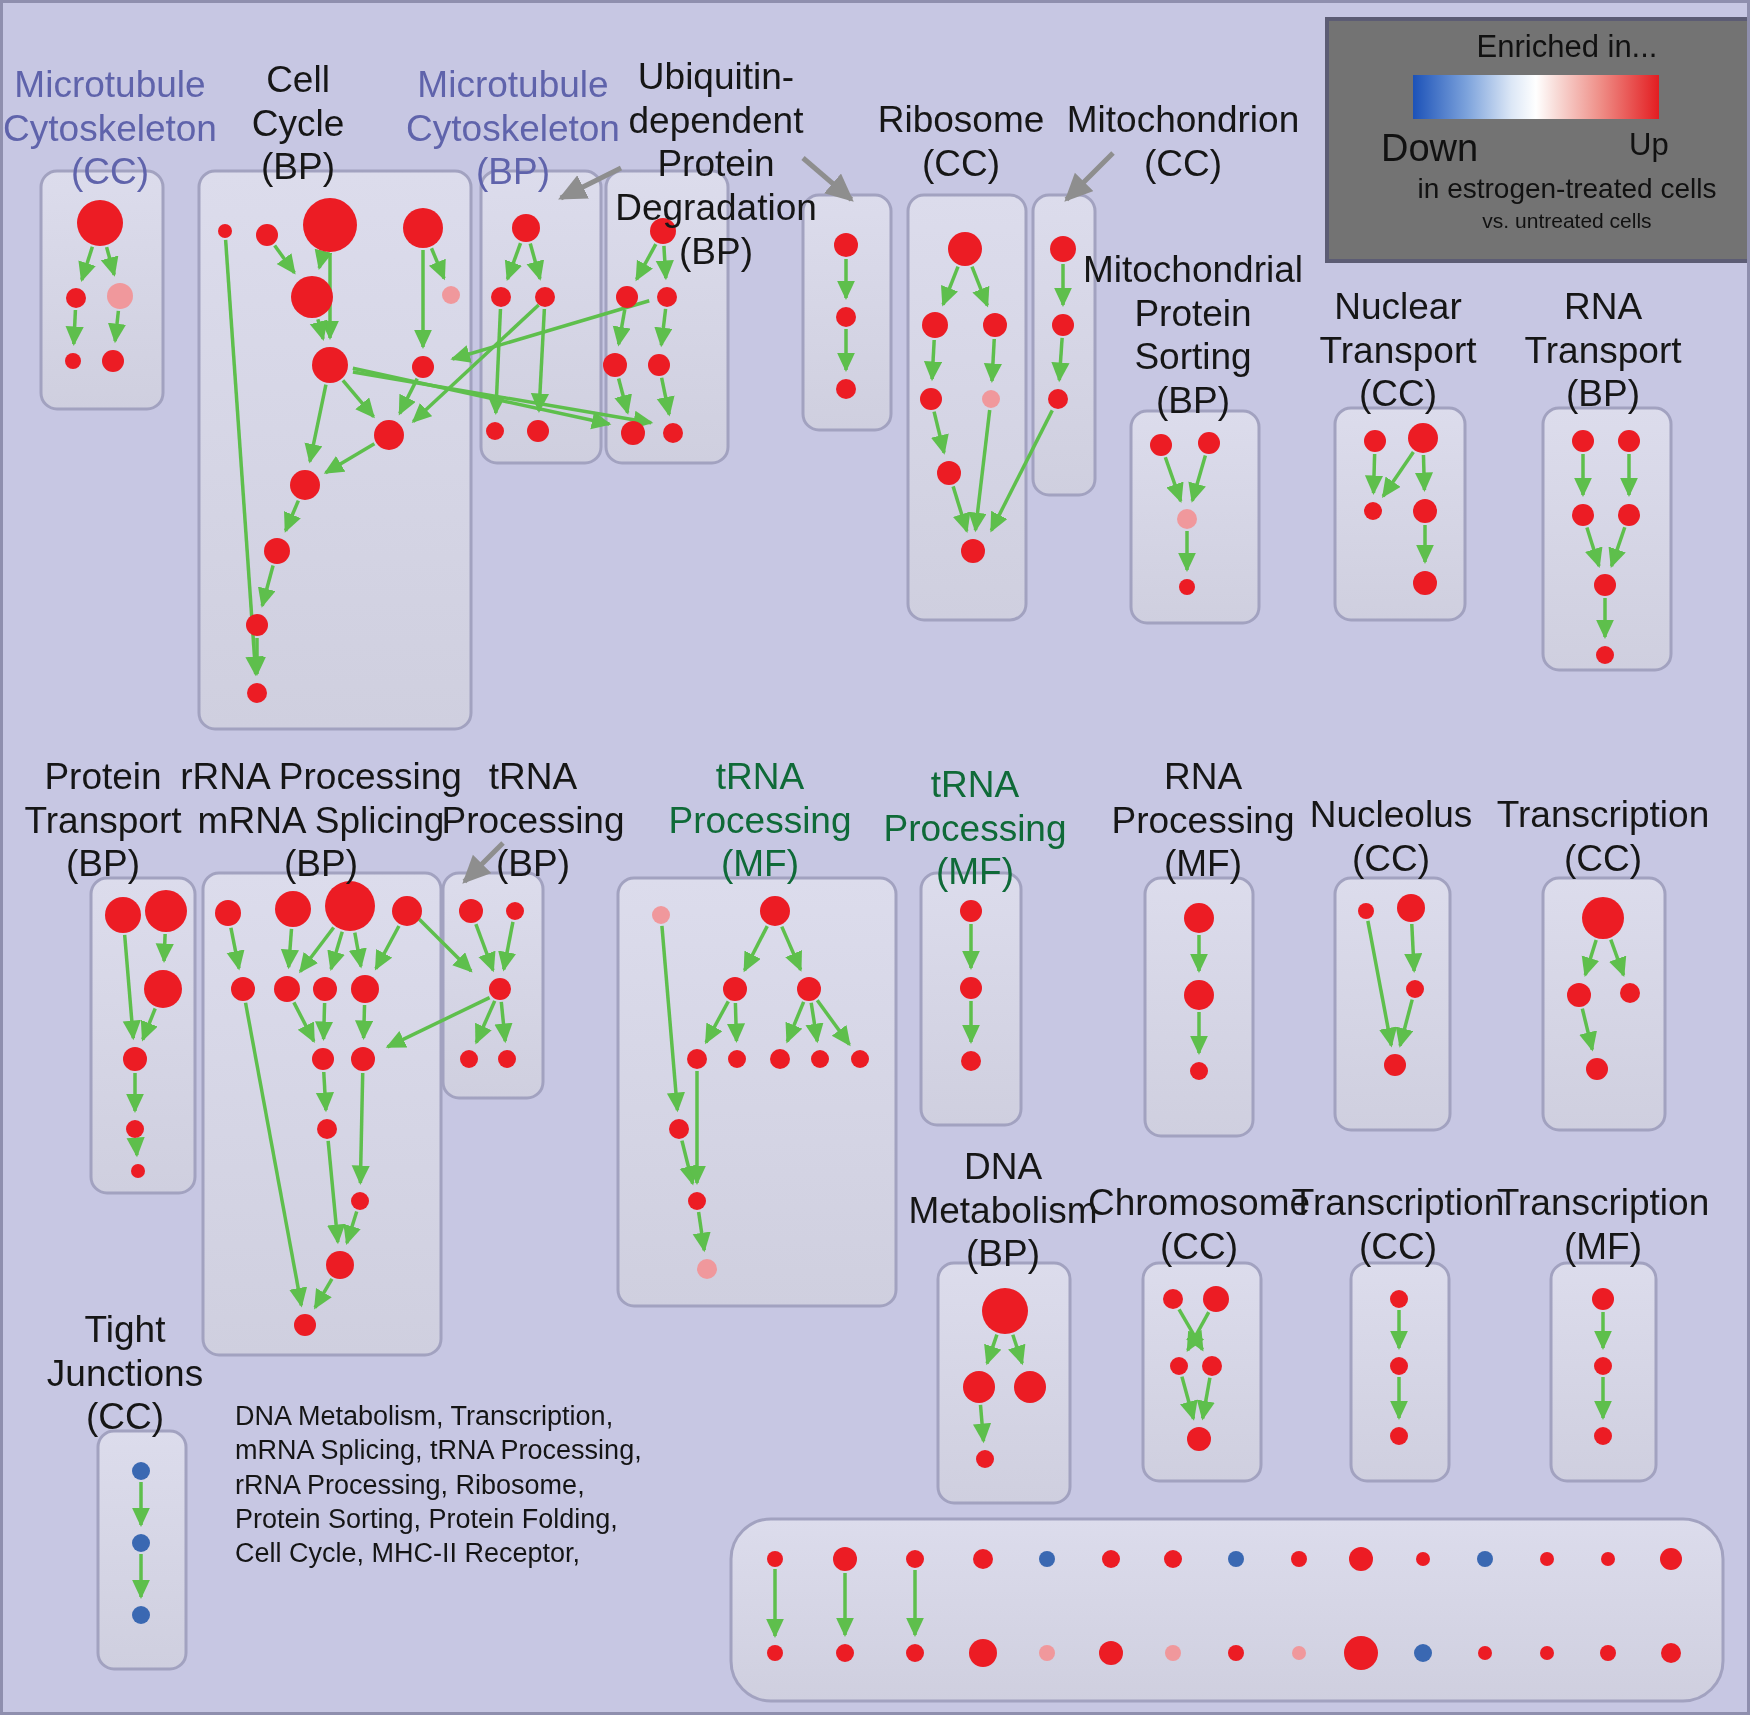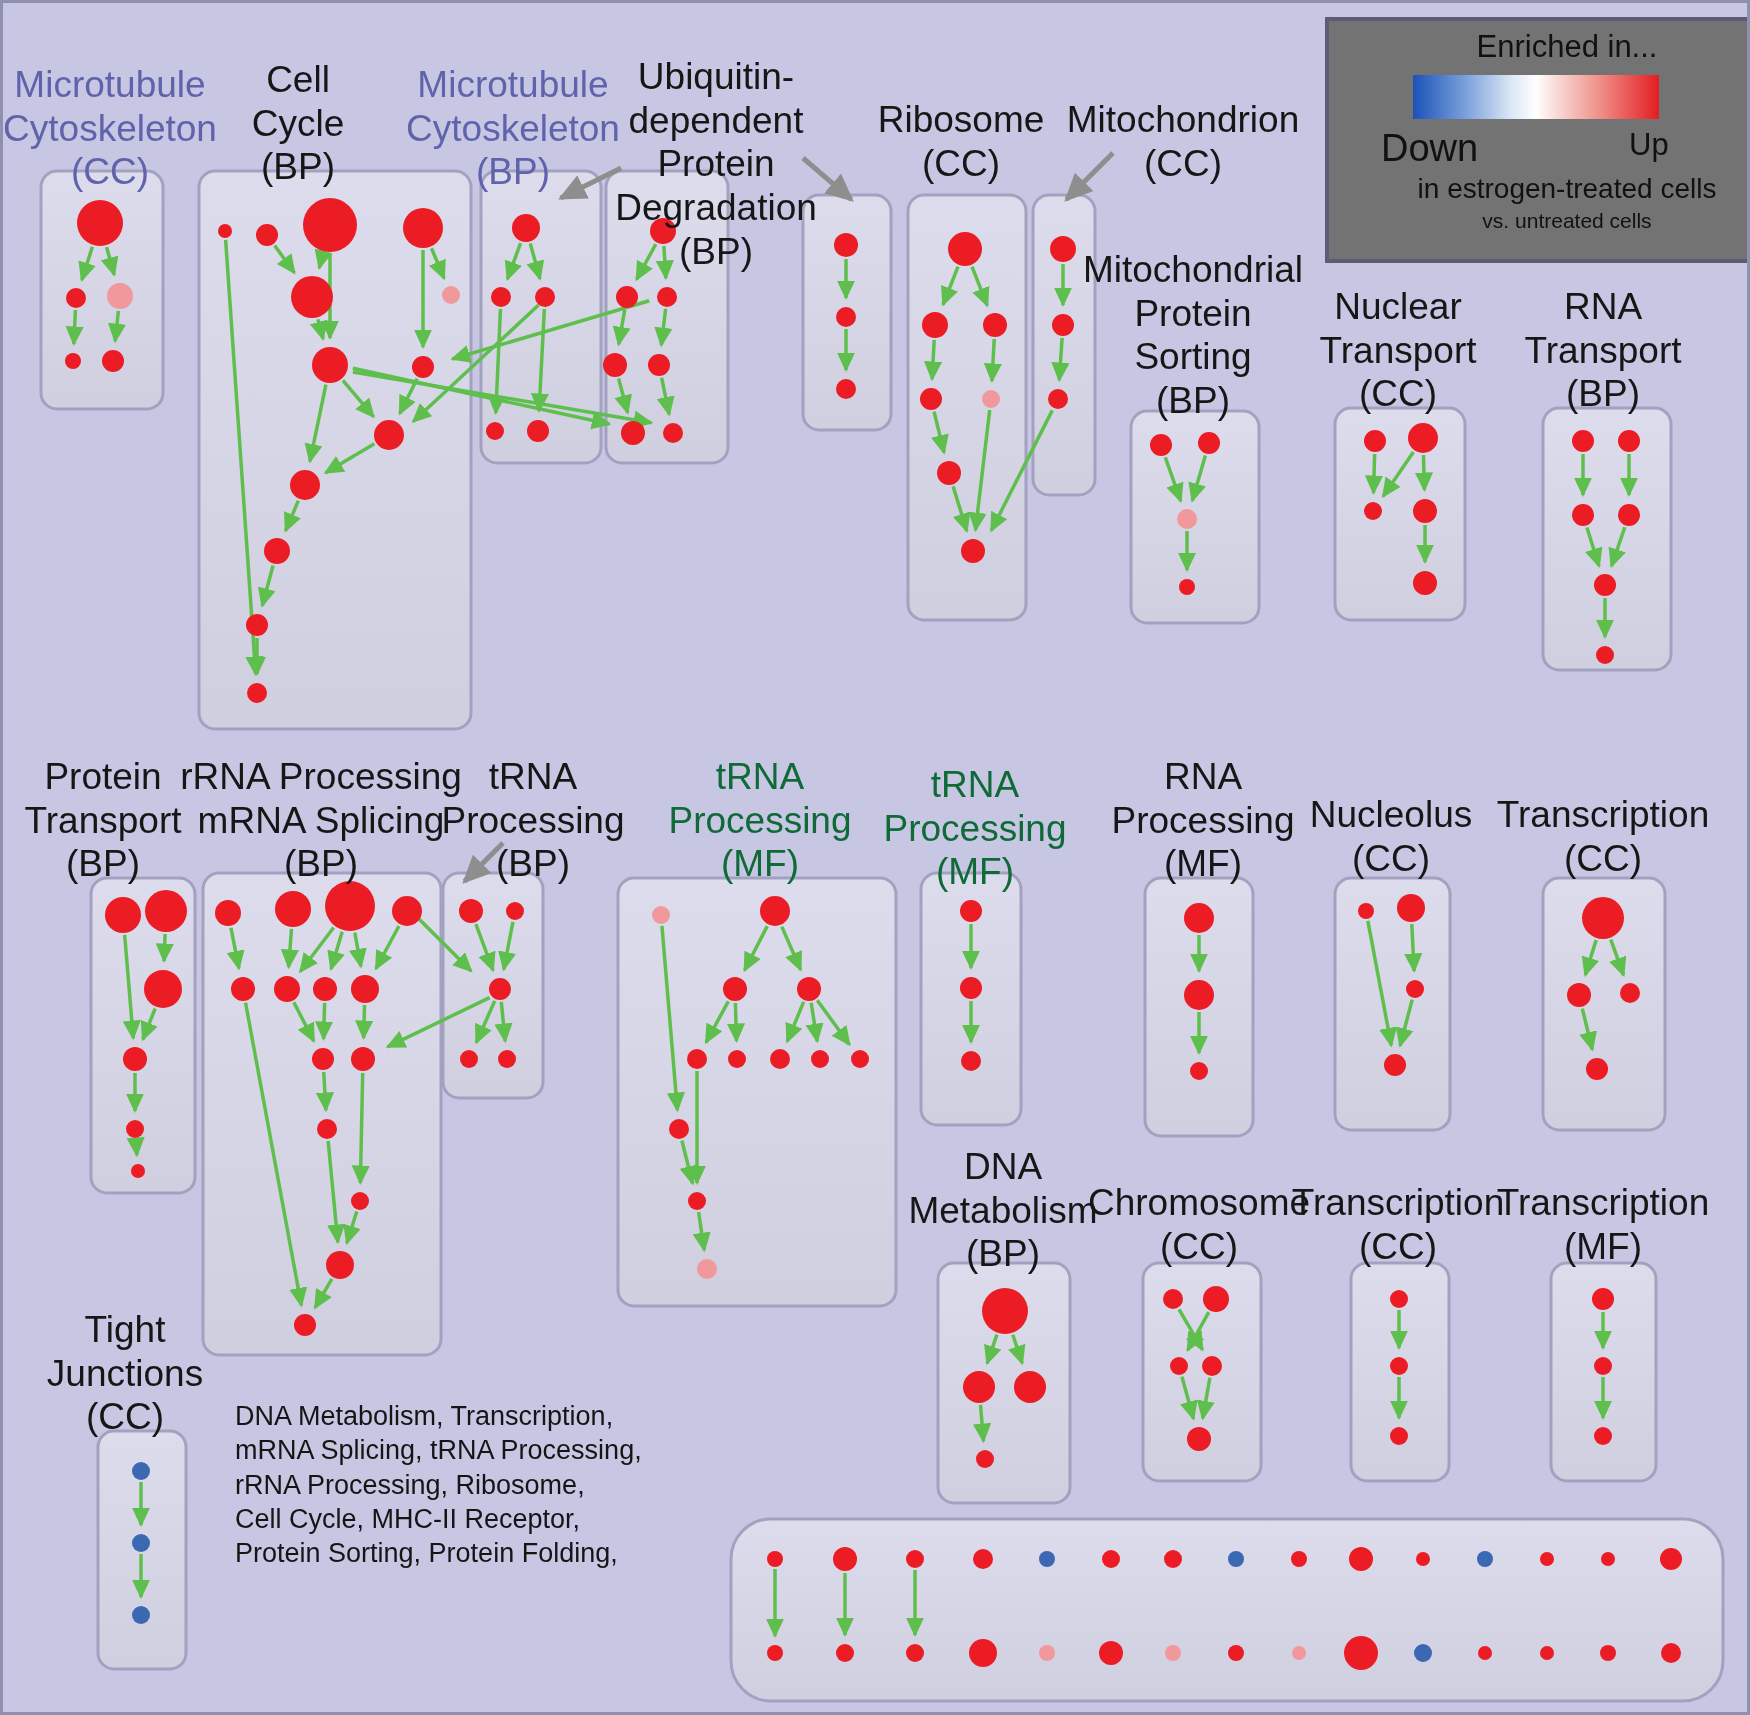--- a/index.html
+++ b/index.html
@@ -430,17 +430,17 @@
     <div class="legend-down">Down</div>
     <div class="legend-up">Up</div>
     <div class="legend-sub1">in estrogen-treated cells</div>
     <div class="legend-sub2">vs. untreated cells</div>
   </div>
 
   <div class="misc-note">
     <div>DNA Metabolism, Transcription,</div>
     <div>mRNA Splicing, tRNA Processing,</div>
     <div>rRNA Processing, Ribosome,</div>
+    <div>Protein Sorting, Protein Folding,</div>
     <div>Cell Cycle, MHC-II Receptor,</div>
-    <div>Protein Sorting, Protein Folding,</div>
   </div>
 
 </div>
 
 </body></html>

